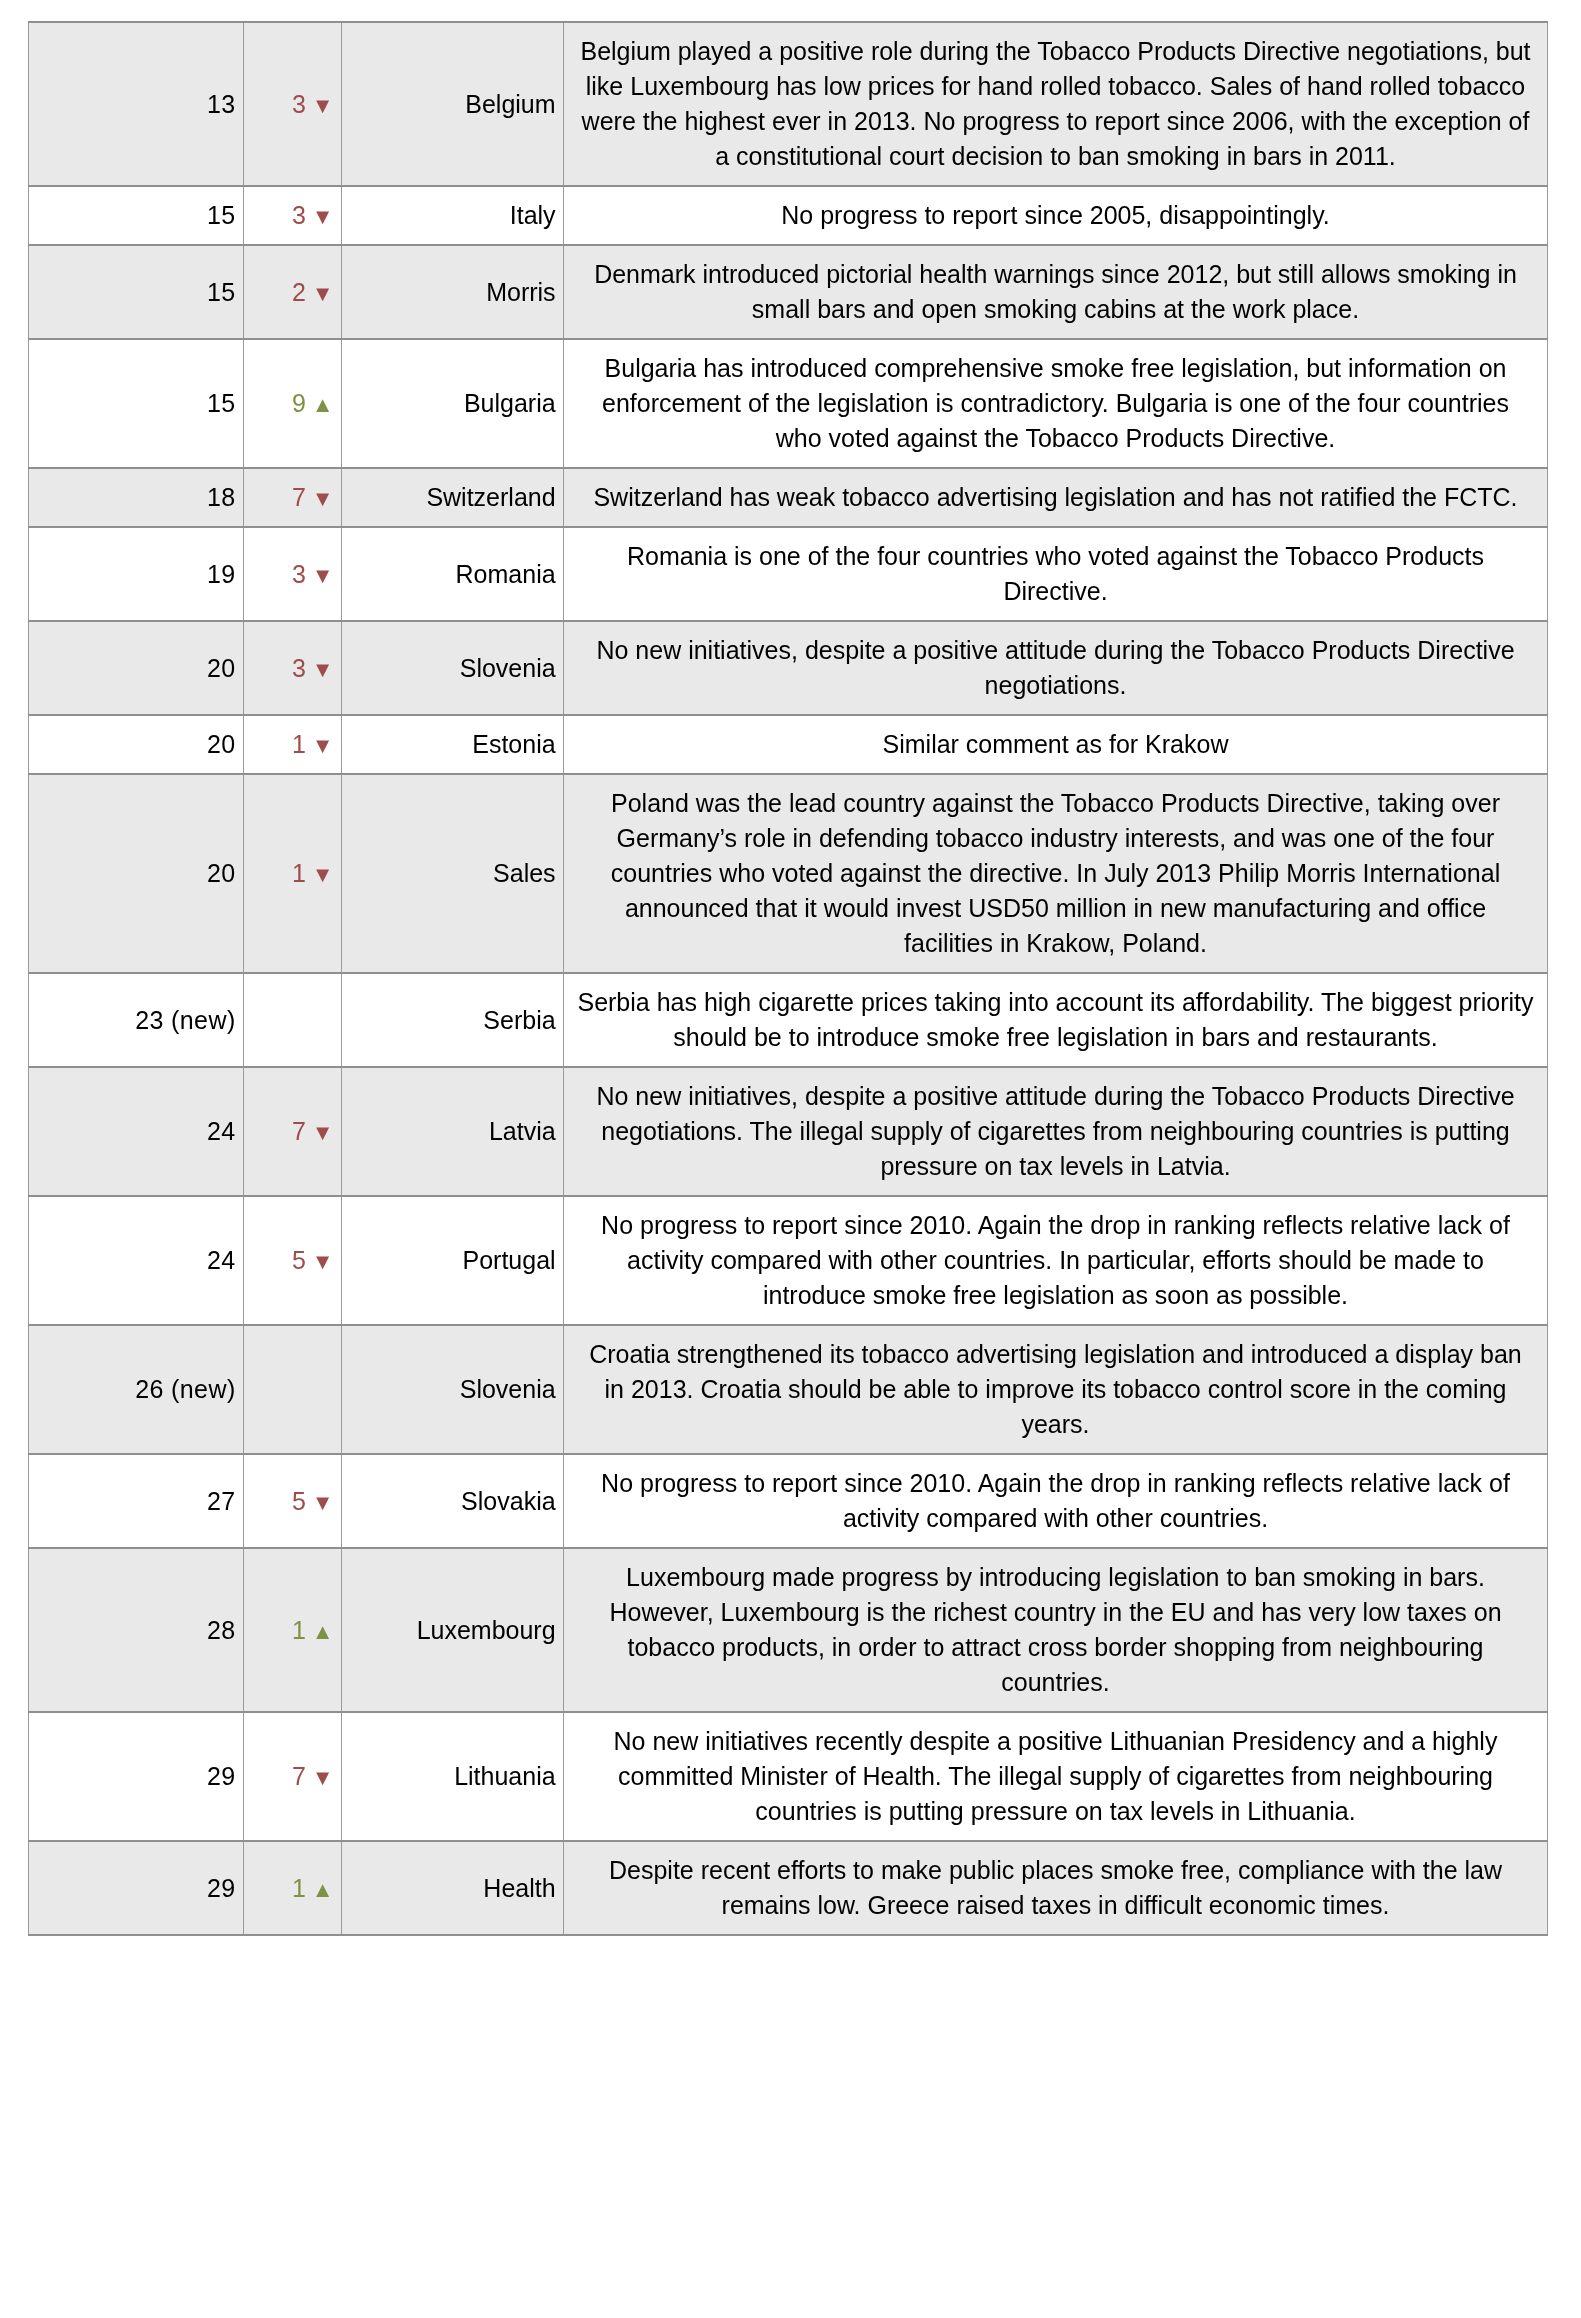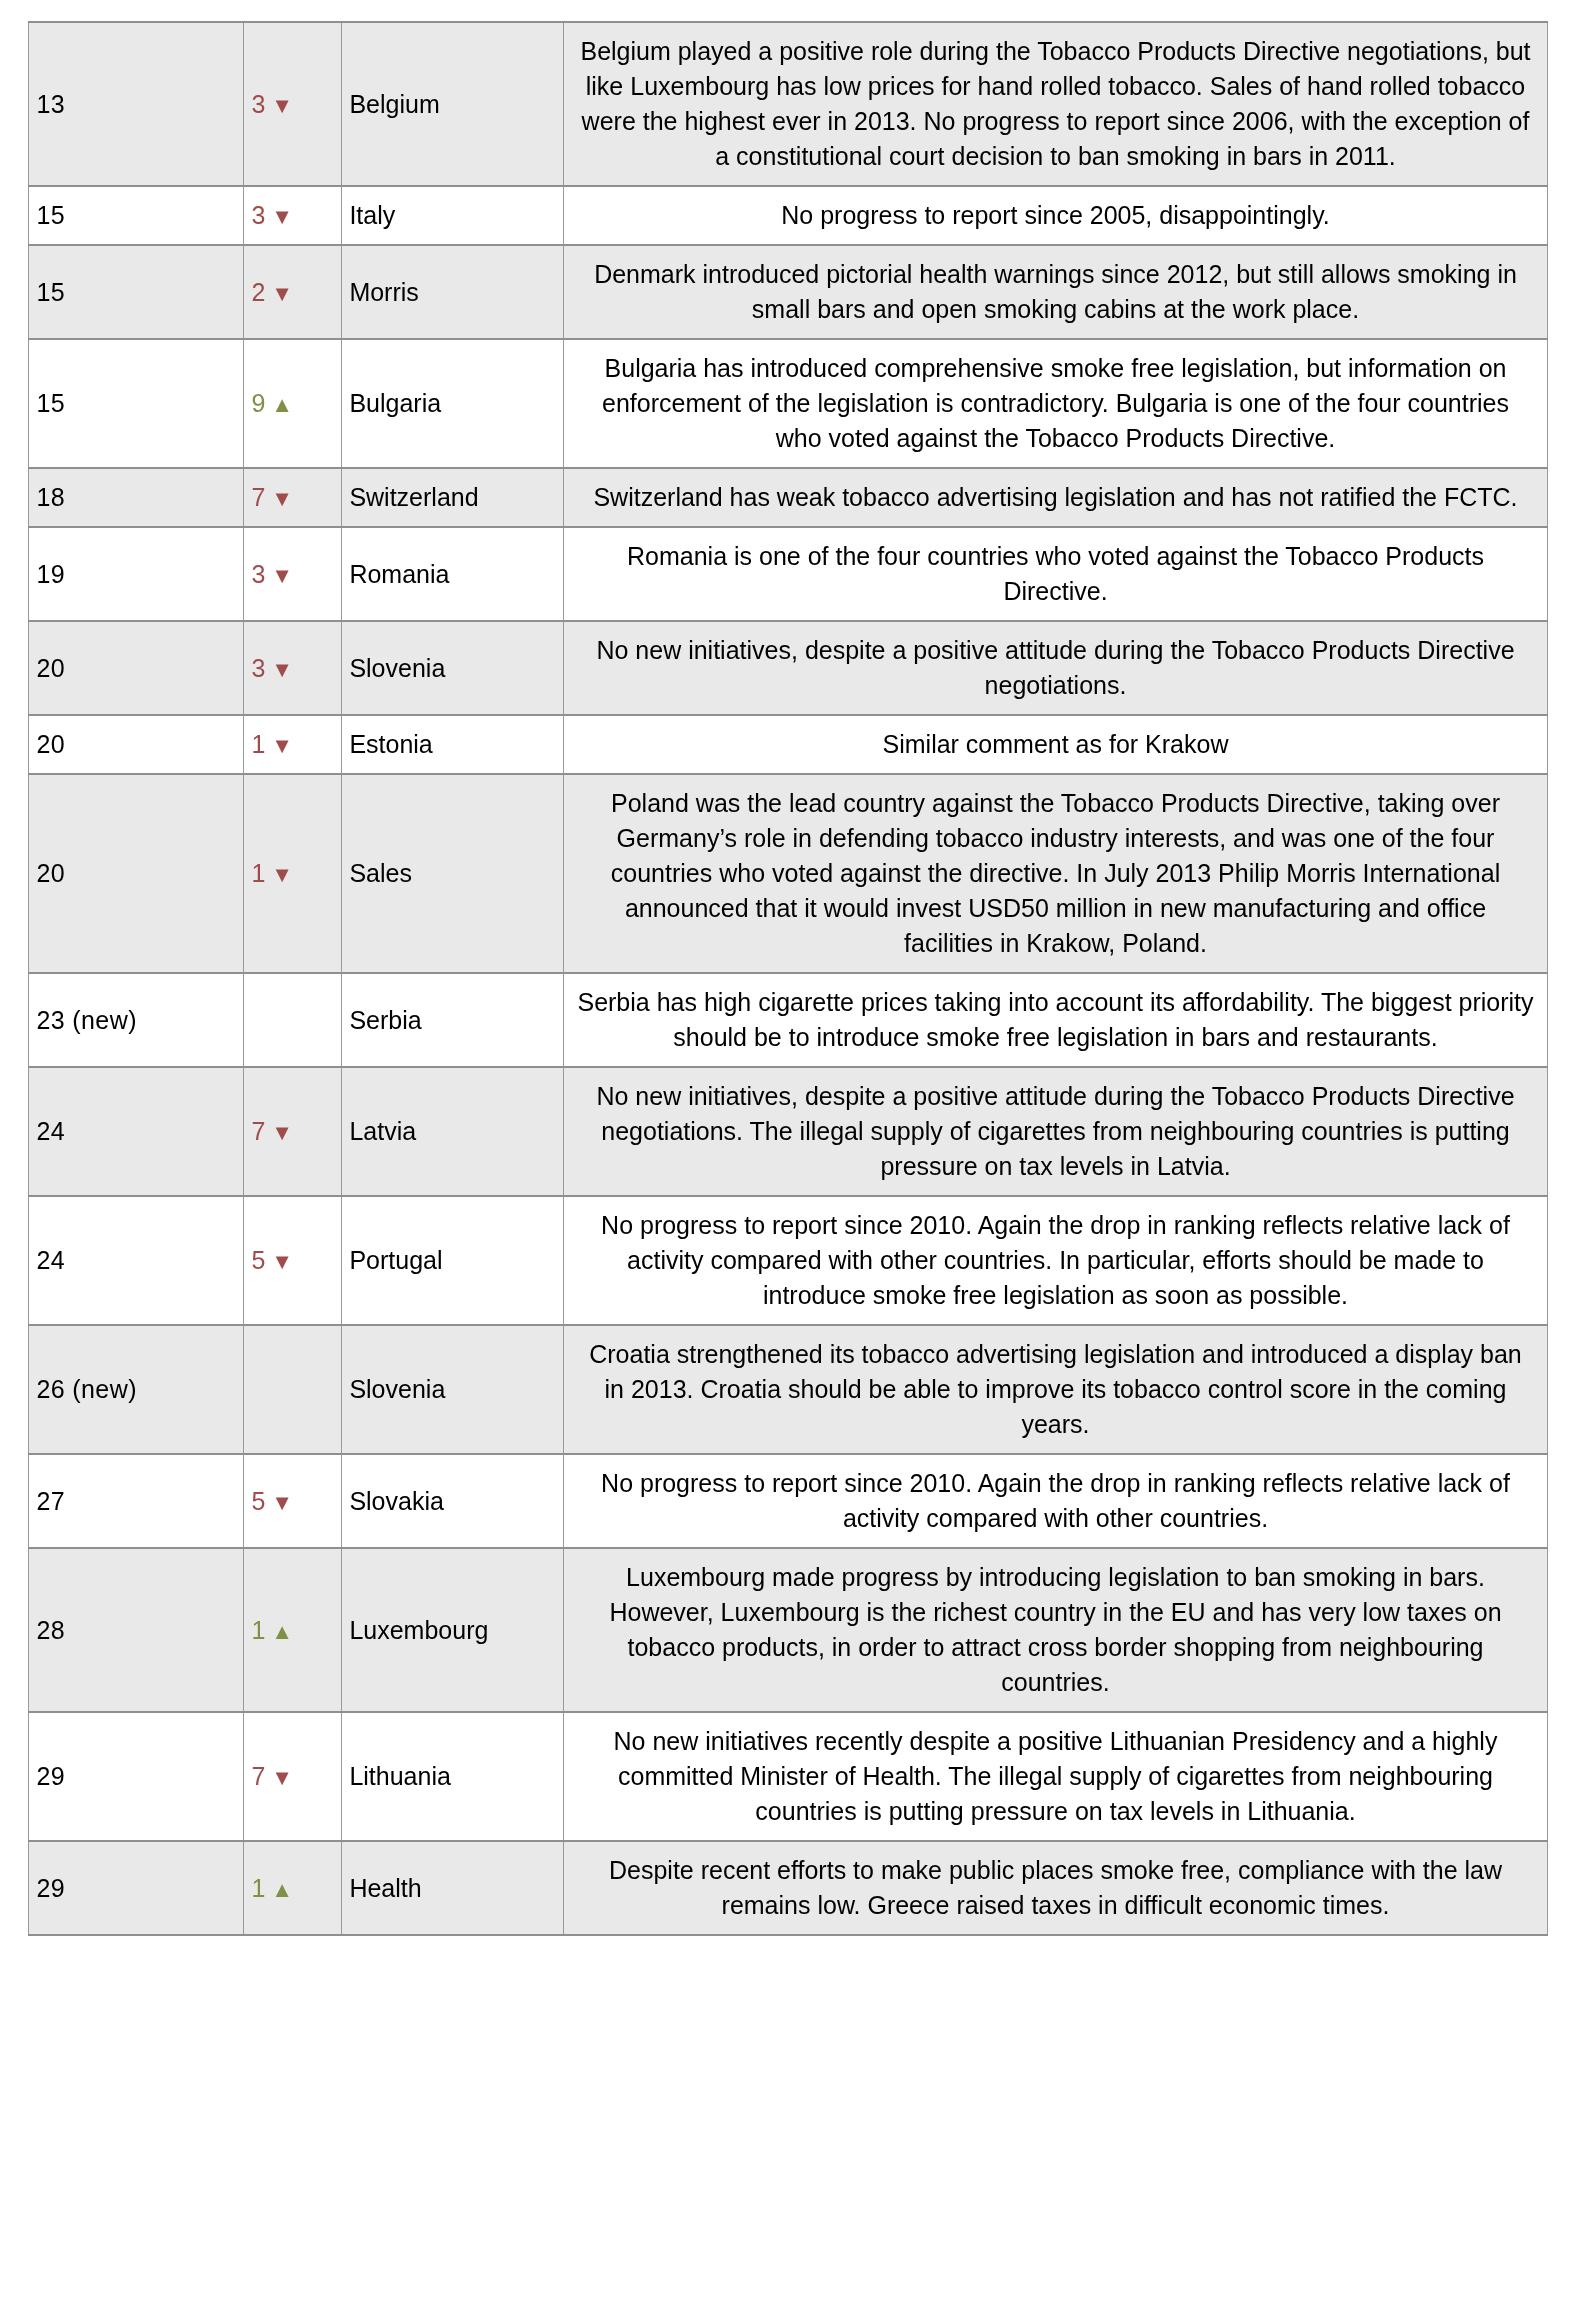--- a/index.html
+++ b/index.html
@@ -30,21 +30,21 @@
     border-right: 1.5px solid #9a9a9a;
     border-top: 2.2px solid #8f8f8f;
     border-bottom: 2.2px solid #8f8f8f;
     vertical-align: middle;
     font-size: 25px;
     line-height: 1.40;
     padding: 10.4px 7.4px;
   }
   tr:nth-child(odd) { background: #e9e9e9; }
   tr:nth-child(even) { background: #ffffff; }
-  td.rank, td.change, td.country { text-align: left; }
+  td.rank, td.change, td.country { text-align: right; }
   td.comment {
     text-align: center;
     padding: 11px 13.3px;
   }
   td.change .arrow {
     font-size: 22px;
     margin-left: 6px;
   }
   .chg-down { color: var(--down-color, #9e4c4c); }
   .chg-up   { color: var(--up-color, #7e9144); }

